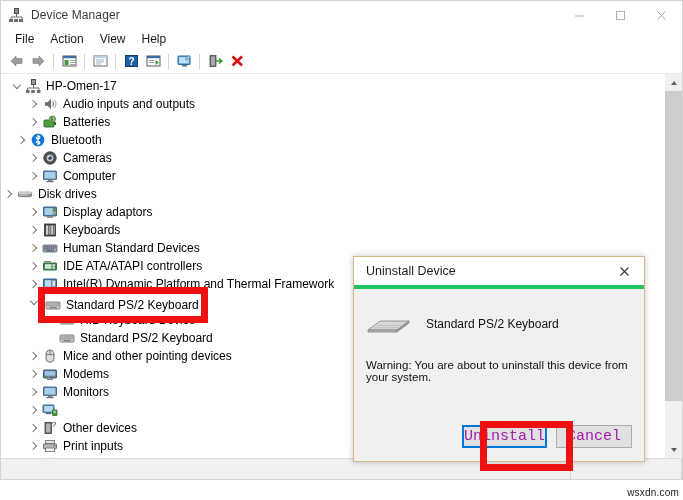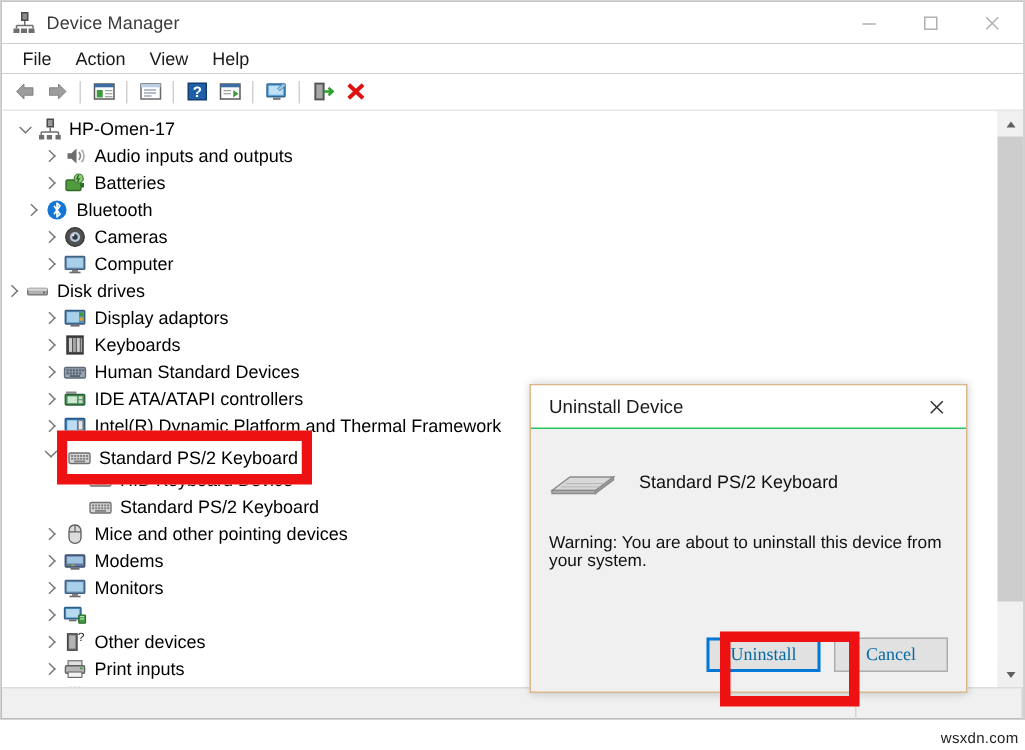--- a/index.html
+++ b/index.html
@@ -212,21 +212,21 @@
     flex-direction: column;
     z-index: 30;
   }
   .dlg-title {
     height: 28px;
     background: #ffffff;
     display: flex;
     align-items: center;
     flex: 0 0 auto;
     position: relative;
-    border-bottom: 1px solid #22c55e;
+    border-bottom: 4px solid #22c55e;
   }
   .dlg-title-text {
     margin-left: 12px;
     font-size: 12.5px;
     color: #1c1c1c;
   }
   .dlg-close {
     position: absolute;
     right: 0; top: 0;
     width: 40px; height: 28px;
@@ -268,26 +268,26 @@
     align-items: center;
     justify-content: flex-end;
     padding-right: 12px;
     gap: 9px;
   }
   .dlg-btn {
     min-width: 76px;
     height: 23px;
     background: #e1e1e1;
     border: 1px solid #adadad;
-    font-size: 12px;
-    color: #0369a1;
+    font-size: 15px;
+    color: #a21caf;
     display: flex;
     align-items: center;
     justify-content: center;
-    font-family: Liberation Serif, serif;
+    font-family: Liberation Mono, monospace;
     box-sizing: border-box;
   }
   .dlg-btn.default {
     border: 2px solid #0078d7;
     background: #e1e1e1;
   }
 
   
   .annot {
     position: absolute;

